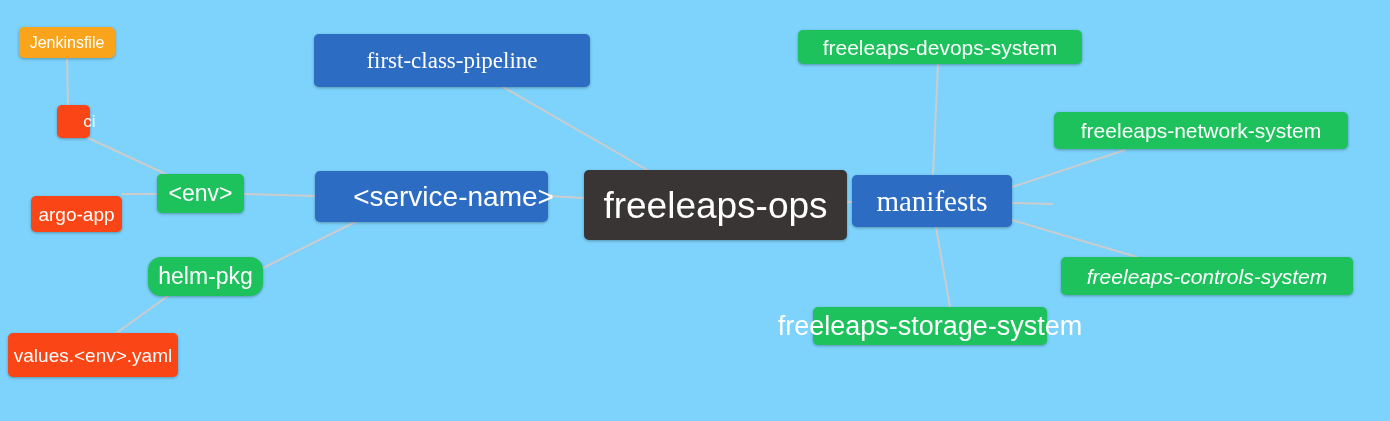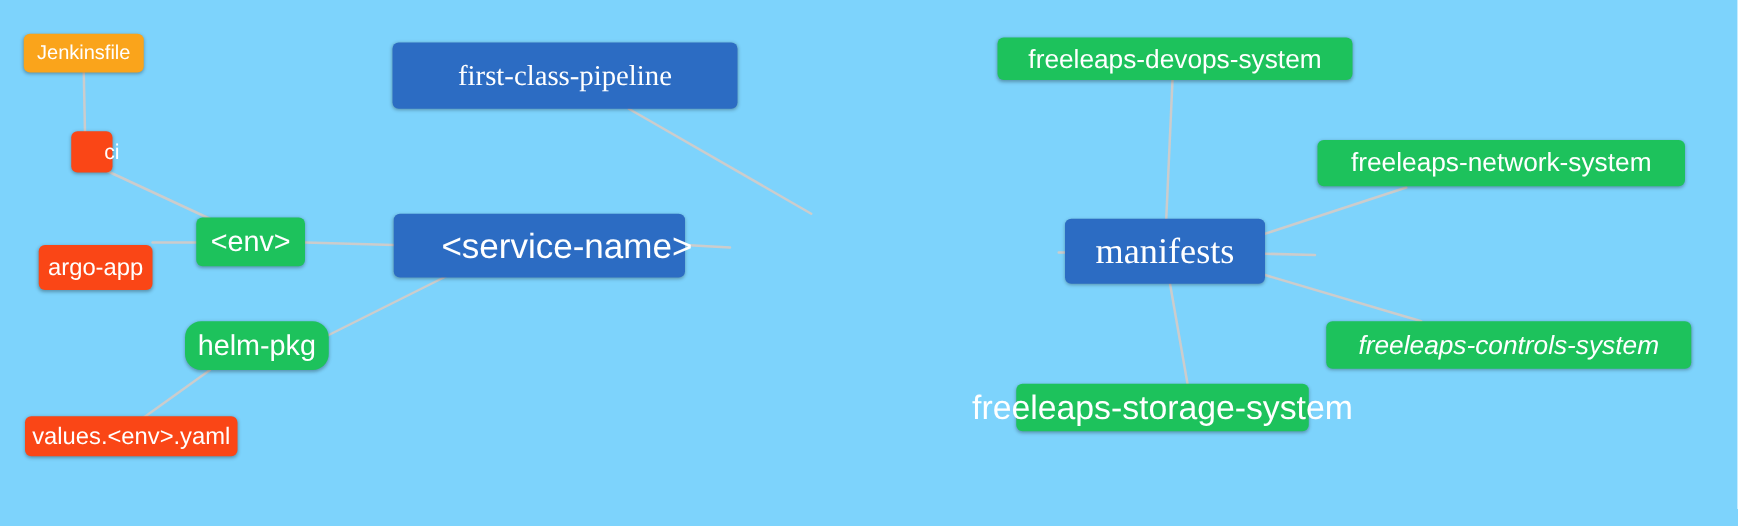--- a/index.html
+++ b/index.html
@@ -77,28 +77,31 @@
       </div>
       <div class="node" style="left: 31px; top: 176px; width: 91px; height: 36px; font-size: 19px; background: rgb(250, 70, 22); color: rgb(255, 255, 255); margin-top: 20px;">
         <span>argo-app</span>
       </div>
       <div class="node" style="left: 157px; top: 174px; width: 87px; height: 39px; font-size: 23px; background: rgb(29, 194, 92); color: rgb(255, 255, 255);">
         <span>&lt;env&gt;</span>
       </div>
       <div class="node" style="left: 148px; top: 257px; width: 115px; height: 39px; font-size: 23px; background: rgb(29, 194, 92); color: rgb(255, 255, 255); border-radius: 13px;">
         <span>helm-pkg</span>
       </div>
-      <div class="node" style="left: 20px; top: 333px; width: 170px; height: 32px; font-size: 19px; background: rgb(250, 70, 22); color: rgb(255, 255, 255);">
+      <div class="node" style="left: 8px; top: 333px; width: 170px; height: 44px; font-size: 19px; background: rgb(250, 70, 22); color: rgb(255, 255, 255);">
         <span>values.&lt;env&gt;.yaml</span>
       </div>
       <div class="node" style="left: 314px; top: 34px; width: 276px; height: 53px; font-size: 23px; background: rgb(44, 108, 195); color: rgb(255, 255, 255); font-family: Liberation Serif, serif;">
         <span>first-class-pipeline</span>
       </div>
       <div class="node" style="left: 315px; top: 171px; width: 233px; height: 51px; font-size: 28px; background: rgb(44, 108, 195); color: rgb(255, 255, 255); padding-left: 44px;">
         <span>&lt;service-name&gt;</span>
+      </div>
+      <div class="node" style="left: 584px; top: 170px; width: 263px; height: 70px; font-size: 37px; background: rgb(58, 53, 53); color: rgb(255, 255, 255);">
+        <span>freeleaps-ops</span>
       </div>
       <div class="node" style="left: 852px; top: 175px; width: 160px; height: 52px; font-size: 29px; background: rgb(44, 108, 195); color: rgb(255, 255, 255); font-family: Liberation Serif, serif;">
         <span>manifests</span>
       </div>
       <div class="node" style="left: 798px; top: 30px; width: 284px; height: 34px; font-size: 21px; background: rgb(29, 194, 92); color: rgb(255, 255, 255);">
         <span>freeleaps-devops-system</span>
       </div>
       <div class="node" style="left: 1054px; top: 112px; width: 294px; height: 37px; font-size: 21px; background: rgb(29, 194, 92); color: rgb(255, 255, 255);">
         <span>freeleaps-network-system</span>
       </div>

